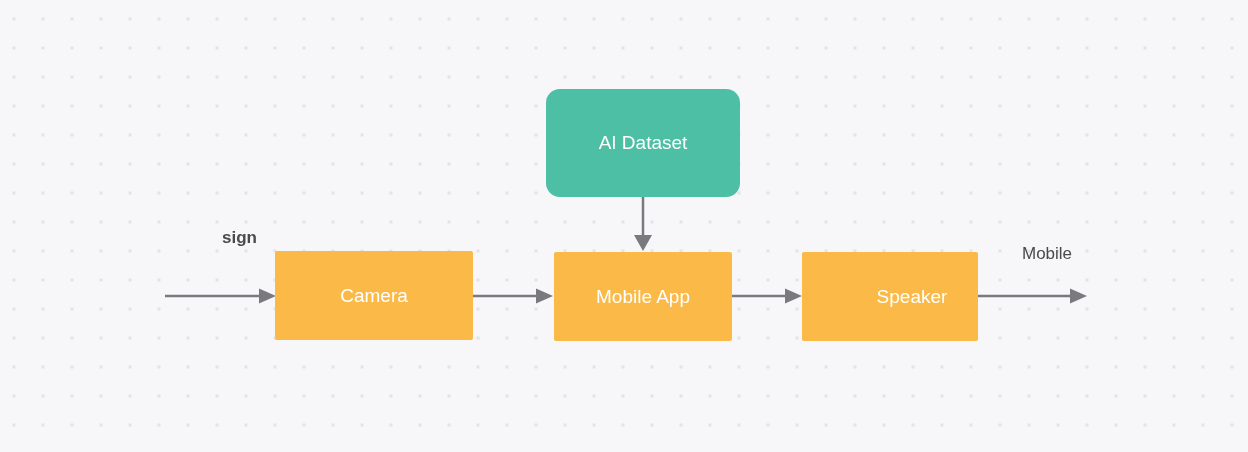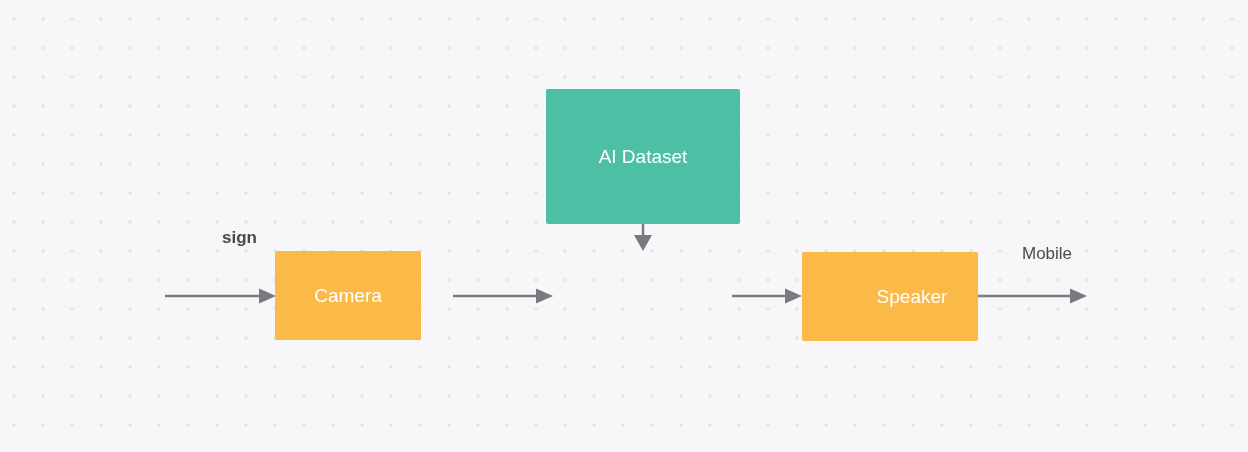--- a/index.html
+++ b/index.html
@@ -24,22 +24,22 @@
   .wires line{stroke:var(--arrow);stroke-width:2.5;}
   .wires polygon{fill:var(--arrow);}
   .node{
     position:absolute;
     display:flex;align-items:center;justify-content:center;
     color:var(--node-text);
     font-size:19px;
     border-radius:2px;
     cursor:pointer;
   }
-  .node-ai{left:546px;top:89px;width:194px;height:135px;}
-  .node-camera{left:275px;top:251px;width:146px;height:89px;}
+  .node-ai{left:546px;top:89px;width:194px;height:108px;border-radius:14px;}
+  .node-camera{left:275px;top:251px;width:198px;height:89px;}
   .node-mobile{left:554px;top:252px;width:178px;height:89px;}
   .node-speaker{left:802px;top:252px;width:176px;height:89px;}
   .edge-label{
     position:absolute;
     color:var(--label-text);
     font-size:17px;
   }
   .label-sign{left:222px;top:228px;font-weight:bold;}
   .label-sound{left:1022px;top:244px;}
 </style>
@@ -77,20 +77,23 @@
   </svg>
 
   <div class="node node-ai" style="background: rgb(77, 191, 164);">
     <span>AI Dataset</span>
   </div>
 
   <div class="node node-camera" style="background: rgb(251, 186, 71);">
     <span>Camera</span>
   </div>
 
+  <div class="node node-mobile" style="background: rgb(251, 186, 71);">
+    <span>Mobile App</span>
+  </div>
 
   <div class="node node-speaker" style="background: rgb(251, 186, 71); padding-left: 44px;">
     <span>Speaker</span>
   </div>
 
   <div class="edge-label label-sign">sign</div>
   <div class="edge-label label-sound">Mobile</div>
 
 </div>
 

